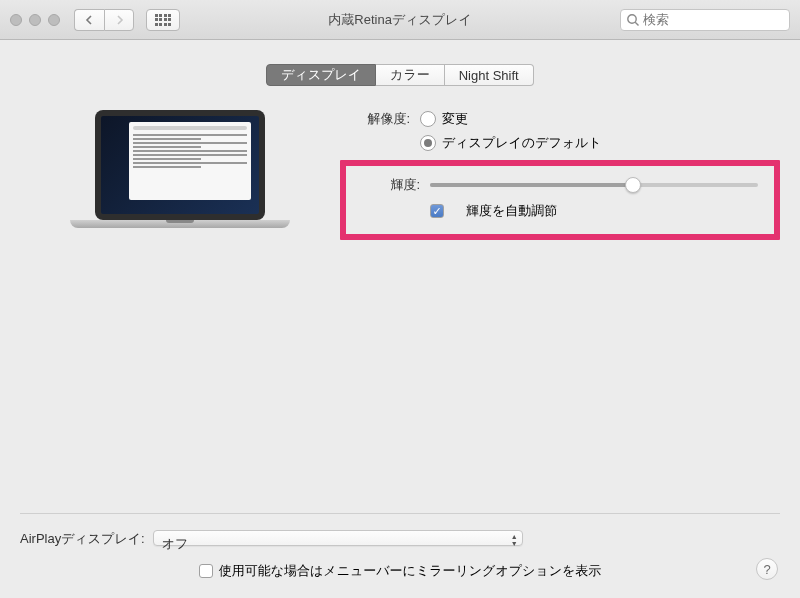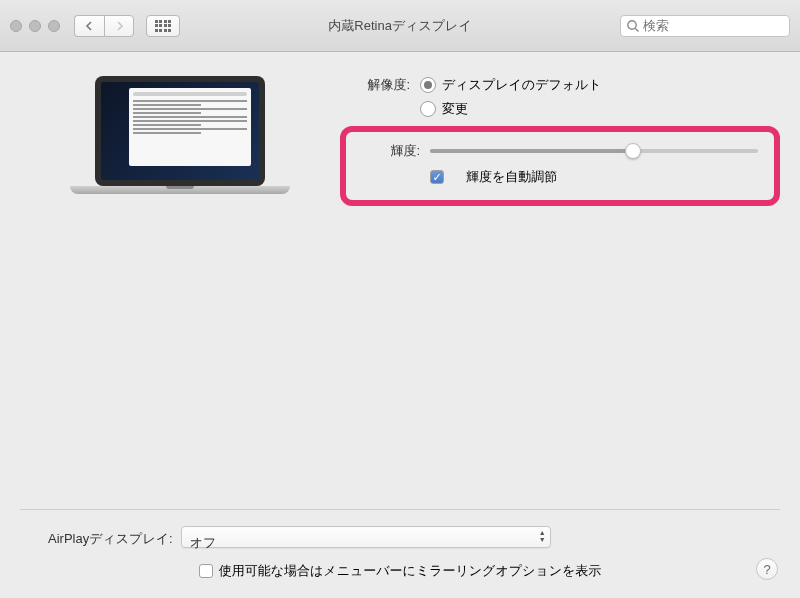--- a/index.html
+++ b/index.html
@@ -1,19 +1,19 @@
 <!DOCTYPE html>
 <html><head>
 <meta charset="utf-8">
 <style>
 * { box-sizing: border-box; margin: 0; padding: 0; font-family: -apple-system, "Helvetica Neue", Arial, sans-serif; font-size: 13px; }
 body { width: 800px; height: 598px; background: #ececec; overflow: hidden; }
 
 
-.titlebar { height: 52px; background: linear-gradient(#e8e8e8, #d9d9d9); border-bottom: 1px solid #b8b8b8; display: flex; align-items: center; padding: 8px 10px; }
+.titlebar { height: 40px; background: linear-gradient(#e8e8e8, #d9d9d9); border-bottom: 1px solid #b8b8b8; display: flex; align-items: center; padding: 8px 10px; }
 .traffic { display: flex; gap: 7px; margin-right: 14px; }
 .traffic span { width: 12px; height: 12px; border-radius: 50%; background: #bdbdbd; border: 1px solid #a8a8a8; }
 .nav-group { display: flex; }
 .nav-btn { width: 30px; height: 22px; background: linear-gradient(#fdfdfd,#f1f1f1); border: 1px solid #b8b8b8; display: flex; align-items: center; justify-content: center; color: #6f6f6f; }
 .nav-btn.left { border-radius: 4px 0 0 4px; border-right: none; }
 .nav-btn.right { border-radius: 0 4px 4px 0; }
 .grid-btn { width: 34px; height: 22px; margin-left: 12px; background: linear-gradient(#fdfdfd,#f1f1f1); border: 1px solid #b8b8b8; border-radius: 4px; display: flex; align-items: center; justify-content: center; }
 .grid-icon { display: grid; grid-template-columns: repeat(4,3px); grid-template-rows: repeat(3,3px); gap: 1.5px; }
 .grid-icon i { background: #6e6e6e; }
 .title { position: absolute; left: 50%; transform: translateX(-50%); color: #494949; font-size: 13px; }
@@ -42,35 +42,35 @@
 .base::before { content:""; position:absolute; top:0; left:50%; transform:translateX(-50%); width:28px; height:3px; background:#888; border-radius:0 0 3px 3px; }
 
 .settings { flex: 1; margin-left: 40px; }
 .row { display: flex; align-items: center; margin-bottom: 8px; }
 .row-label { width: 70px; text-align: right; margin-right: 10px; color: #333; }
 .radio-group { display: flex; flex-direction: column; gap: 6px; }
 .radio-line { display: flex; align-items: center; gap: 6px; }
 .radio { width: 16px; height: 16px; border-radius: 50%; border: 1px solid #a0a0a0; background: #fff; display: flex; align-items: center; justify-content: center; }
 .radio.checked::after { content:""; width:8px; height:8px; background:#7b7b7b; border-radius:50%; }
 
-.highlight-box { border: 6px solid #e4326f; border-radius: 12px; padding: 10px 16px 14px 4px; margin-top: 4px; }
+.highlight-box { border: 6px solid #e4326f; border-radius: 1px; padding: 10px 16px 14px 4px; margin-top: 4px; }
 .slider-track { position: relative; height: 4px; background: #c8c8c8; border-radius: 2px; flex: 1; }
 .slider-fill { position: absolute; left:0; top:0; bottom:0; background: #a0a0a0; border-radius: 2px; }
 .slider-thumb { position: absolute; top: 50%; transform: translate(-50%,-50%); width: 16px; height: 16px; background: #fff; border: 1px solid #bcbcbc; border-radius: 50%; box-shadow: 0 1px 2px rgba(0,0,0,0.2); }
 
 .checkbox { width: 14px; height: 14px; border: 1px solid #a0a0a0; border-radius: 3px; background: linear-gradient(#6f98d8,#4a7bc5); display: flex; align-items: center; justify-content: center; }
 .checkbox.unchecked { background: #fff; }
 .check-mark { color: #fff; font-size: 11px; line-height: 1; }
 
 
 .bottom { position: absolute; left:0; right:0; bottom:0; padding: 0 20px 18px 20px; }
 .divider { border-top: 1px solid #cfcfcf; margin-bottom: 16px; }
-.airplay-row { display: flex; align-items: flex-end; margin-bottom: 14px; margin-left: 28px; }
+.airplay-row { display: flex; align-items: flex-start; margin-bottom: 14px; }
 .airplay-label { margin-right: 8px; color: #333; }
-.select { width: 370px; height: 22px; border: 1px solid #c6c6c6; border-radius: 4px; background: linear-gradient(#fdfdfd,#f3f3f3); display: flex; align-items: center; padding: 12px 20px 0 8px; position: relative; color: #333; box-shadow: 0 1px 1px rgba(0,0,0,0.05); }
+.select { width: 370px; height: 16px; border: 1px solid #c6c6c6; border-radius: 4px; background: linear-gradient(#fdfdfd,#f3f3f3); display: flex; align-items: center; padding: 12px 20px 0 8px; position: relative; color: #333; box-shadow: 0 1px 1px rgba(0,0,0,0.05); }
 .select-arrows { position: absolute; right: 4px; top: 2px; display: flex; flex-direction: column; font-size: 7px; color: #555; line-height: 7px; }
 .mirror-row { display: flex; align-items: center; gap: 6px; justify-content: center; }
 .help-btn { position: absolute; right: 22px; bottom: 18px; width: 22px; height: 22px; border: 1px solid #c6c6c6; border-radius: 50%; background: linear-gradient(#fdfdfd,#f1f1f1); display: flex; align-items: center; justify-content: center; color: #6b6b6b; font-size: 13px; }
 </style>
 </head>
 <body>
 
 <div class="titlebar">
   <div class="traffic">
     <span></span>
@@ -110,20 +110,25 @@
     <svg width="14" height="14" viewBox="0 0 14 14">
         <circle cx="6" cy="6" r="4.2" stroke="#8a8a8a" stroke-width="1.4" fill="none"></circle>
         <line x1="9.2" y1="9.2" x2="12.5" y2="12.5" stroke="#8a8a8a" stroke-width="1.4"></line>
       </svg>
     <input class="search" placeholder="検索" style="">
   </div>
 </div>
 
 <div class="content">
 
+  <div class="tabs">
+    <div class="tab active">ディスプレイ</div>
+    <div class="tab">カラー</div>
+    <div class="tab">Night Shift</div>
+  </div>
 
   <div class="main-row">
     <div class="laptop">
       <div class="screen">
         <div class="screen-inner">
           <div class="window-mock">
             <div class="bar"></div>
             <div class="line"></div>
               <div class="line short"></div>
               <div class="line"></div>
@@ -137,26 +142,26 @@
         </div>
       </div>
       <div class="base"></div>
     </div>
 
     <div class="settings">
       <div class="row" style="align-items:flex-start;">
         <div class="row-label">解像度:</div>
         <div class="radio-group">
           <div class="radio-line">
+            <span class="radio"></span>
+            <span>変更</span>
+          </div>
+          <div class="radio-line">
             <span class="radio checked"></span>
             <span>ディスプレイのデフォルト</span>
-          </div>
-          <div class="radio-line">
-            <span class="radio"></span>
-            <span>変更</span>
           </div>
         </div>
       </div>
 
       <div class="highlight-box">
         <div class="row">
           <div class="row-label">輝度:</div>
           <div class="slider-track">
             <div class="slider-fill" id="b-fill" style="width: 62%;"></div>
             <div class="slider-thumb" id="b-thumb" style="left: 62%;"></div>

